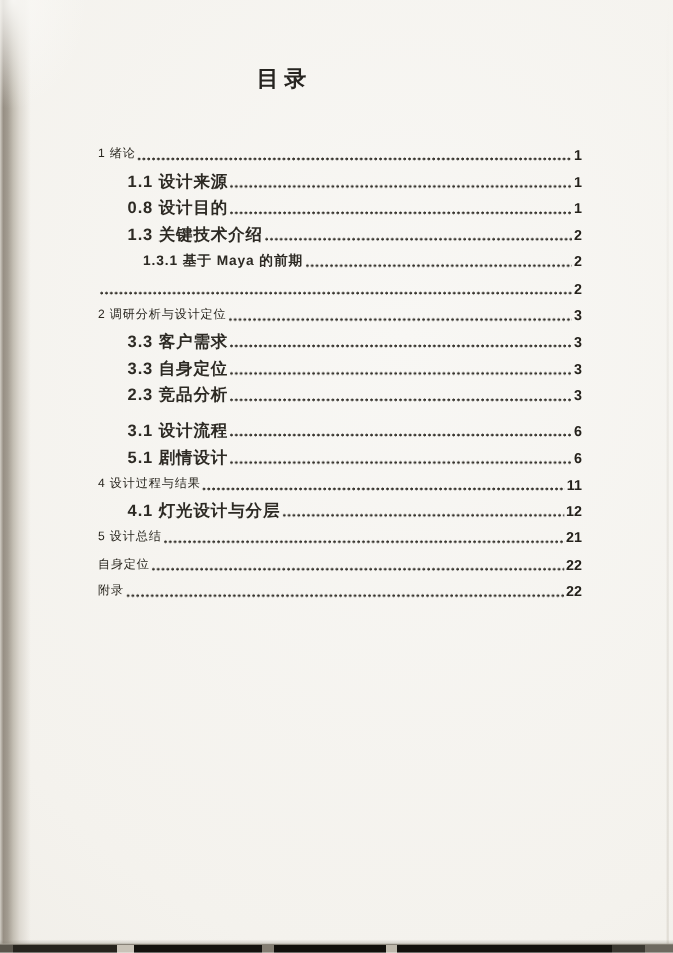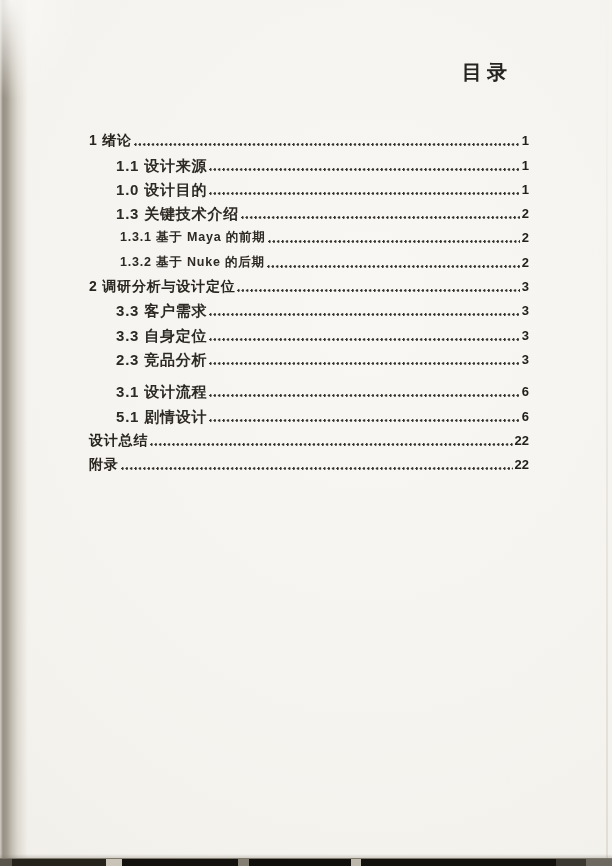--- a/index.html
+++ b/index.html
@@ -63,21 +63,21 @@
       #bdb7ab 351px,#bdb7ab 361px,
       #13110d 361px,#13110d 556px,
       #3b3831 556px,#3b3831 586px,
       #6e6960 586px,#6e6960 612px);
   }
   .doc-title {
     position: absolute;
     top: 61px;
     left: 0;
     width: 512px;
-    text-align: right;
+    text-align: center;
     font-size: 20px;
     line-height: 22px;
     font-weight: 700;
     letter-spacing: 5px;
     padding-left: 5px;
     box-sizing: border-box;
     color: #262420;
   }
   .toc {
     position: absolute;
@@ -89,28 +89,28 @@
     display: flex;
     align-items: flex-end;
     height: 24.3px;
     padding-bottom: 3px;
     box-sizing: border-box;
   }
   
   .toc .row:nth-child(11) { margin-top: 8px; }
   .lbl {
     white-space: nowrap;
-    font-size: 14px;
-    font-weight: 700;
+    font-size: 11px;
+    font-weight: 400;
     letter-spacing: 0.8px;
     color: #29261f;
     line-height: 15px;
   }
   .lvl2 .lbl { margin-left: 27px; font-size: 15px; font-weight: 600; color: #2d2a24; }
-  .lvl3 .lbl { margin-left: 31px; font-size: 12.5px; font-weight: 600; color: #2d2a24; }
+  .lvl3 .lbl { margin-left: 41px; font-size: 12.5px; font-weight: 600; color: #2d2a24; }
   .leader {
     flex: 1;
     height: 5px;
     margin: 0 2px 1px 2px;
     background-image: radial-gradient(circle at 1.5px 2.5px, #36332d 1.05px, rgba(0,0,0,0) 1.45px);
     background-size: 4.4px 5px;
     background-repeat: repeat-x;
     background-position: 0 bottom;
   }
   .pg {
@@ -136,36 +136,35 @@
         <span class="lbl">1 绪论</span>
         <span class="leader"></span>
         <span class="pg">1</span>
       </div>
       <div class="row lvl2">
         <span class="lbl">1.1 设计来源</span>
         <span class="leader"></span>
         <span class="pg">1</span>
       </div>
       <div class="row lvl2">
-        <span class="lbl">1.0 设计目的</span>
+        <span class="lbl">0.8 设计目的</span>
         <span class="leader"></span>
         <span class="pg">1</span>
       </div>
       <div class="row lvl2">
         <span class="lbl">1.3 关键技术介绍</span>
         <span class="leader"></span>
         <span class="pg">2</span>
       </div>
       <div class="row lvl3">
         <span class="lbl">1.3.1 基于 Maya 的前期</span>
         <span class="leader"></span>
         <span class="pg">2</span>
       </div>
       <div class="row lvl3">
-        <span class="lbl">1.3.2 基于 Nuke 的后期</span>
         <span class="leader"></span>
         <span class="pg">2</span>
       </div>
       <div class="row lvl1">
         <span class="lbl">2 调研分析与设计定位</span>
         <span class="leader"></span>
         <span class="pg">3</span>
       </div>
       <div class="row lvl2">
         <span class="lbl">3.3 客户需求</span>
@@ -186,21 +185,36 @@
         <span class="lbl">3.1 设计流程</span>
         <span class="leader"></span>
         <span class="pg">6</span>
       </div>
       <div class="row lvl2">
         <span class="lbl">5.1 剧情设计</span>
         <span class="leader"></span>
         <span class="pg">6</span>
       </div>
       <div class="row lvl1">
-        <span class="lbl">设计总结</span>
+        <span class="lbl">4 设计过程与结果</span>
+        <span class="leader"></span>
+        <span class="pg">11</span>
+      </div>
+      <div class="row lvl2">
+        <span class="lbl">4.1 灯光设计与分层</span>
+        <span class="leader"></span>
+        <span class="pg">12</span>
+      </div>
+      <div class="row lvl1">
+        <span class="lbl">5 设计总结</span>
+        <span class="leader"></span>
+        <span class="pg">21</span>
+      </div>
+      <div class="row lvl1">
+        <span class="lbl">自身定位</span>
         <span class="leader"></span>
         <span class="pg">22</span>
       </div>
       <div class="row lvl1">
         <span class="lbl">附录</span>
         <span class="leader"></span>
         <span class="pg">22</span>
       </div>
     </div>
 

